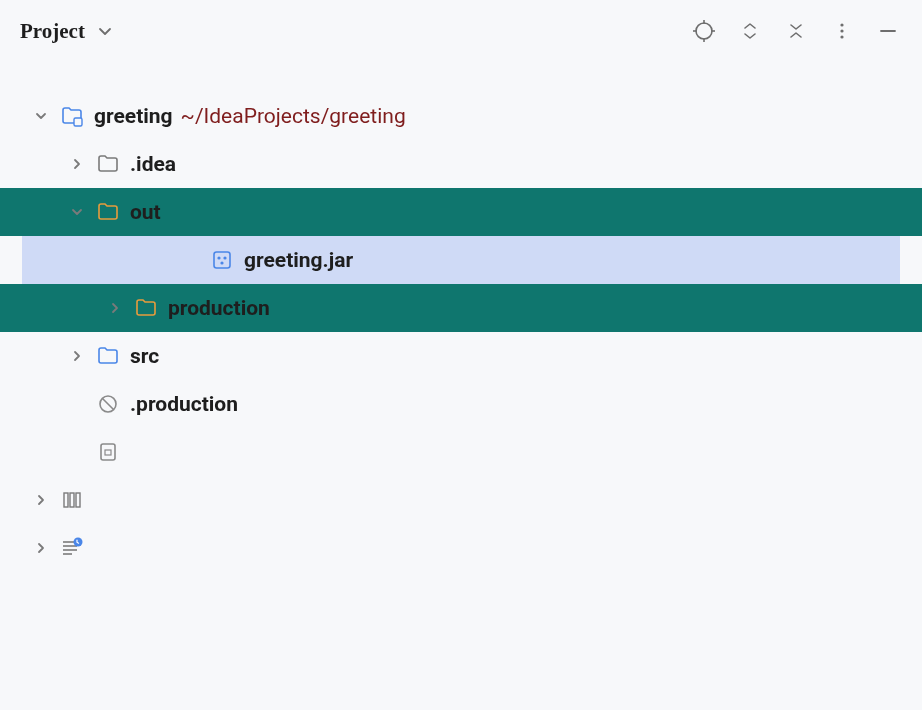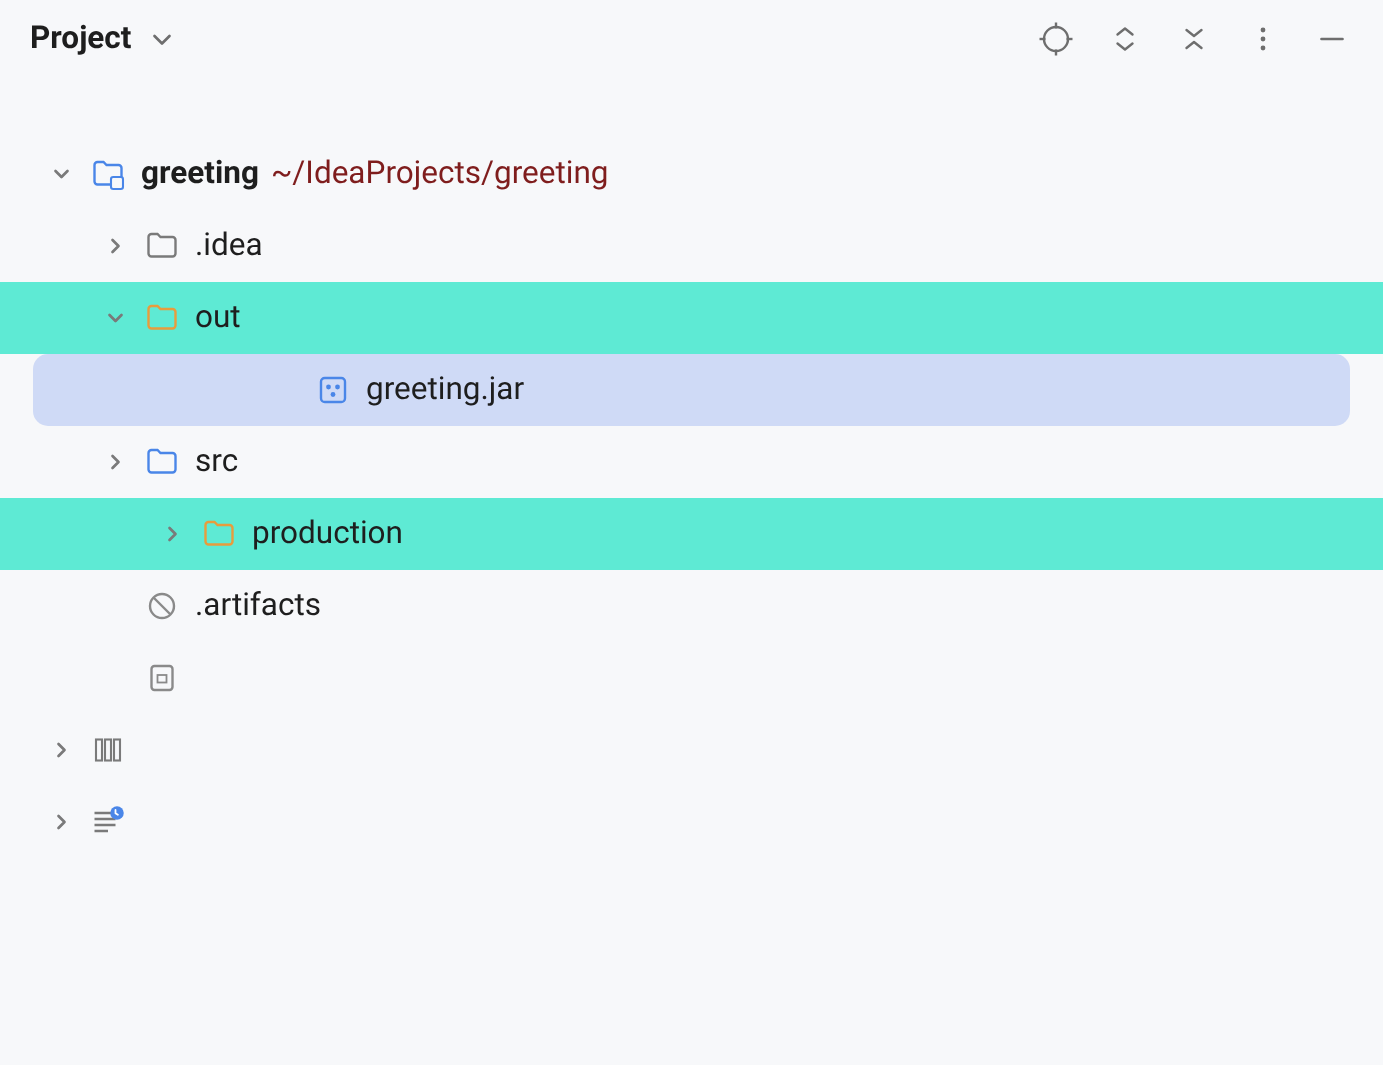--- a/index.html
+++ b/index.html
@@ -11,24 +11,25 @@
     font-family: -apple-system, BlinkMacSystemFont, "Segoe UI", Roboto, sans-serif;
     background: #f7f8fa;
     width: 922px;
     height: 710px;
     overflow: hidden;
     color: #1e1e1e;
     font-size: 19px;
   }
   .header {
     display: flex;
-    align-items: flex-start;
+    align-items: center;
     justify-content: space-between;
     padding: 12px 20px 12px 20px;
     height: 62px;
+    font-family: Liberation Serif, serif;
   }
   .header-left {
     display: flex;
     align-items: center;
     gap: 6px;
   }
   .header-title {
     font-weight: 700;
     font-size: 21px;
     color: #1e1e1e;
@@ -54,25 +55,25 @@
   .tree-row {
     display: flex;
     align-items: center;
     height: 48px;
     cursor: pointer;
     font-size: 21px;
     color: #1e1e1e;
     padding-right: 20px;
   }
   .tree-row.highlighted {
-    background: #5eead4;
+    background: #0f766e;
   }
   .tree-row.selected {
     background: #cfdaf6;
-    border-radius: 10px;
+    border-radius: 0;
     margin-left: 22px;
     margin-right: 22px;
   }
   .indent {
     flex-shrink: 0;
   }
   .chevron {
     width: 22px;
     height: 22px;
     display: flex;
@@ -89,20 +90,21 @@
     width: 24px;
     height: 24px;
     display: flex;
     align-items: center;
     justify-content: center;
     flex-shrink: 0;
     margin-right: 10px;
   }
   .node-label {
     white-space: nowrap;
+    font-weight: bold;
   }
   .node-label.bold {
     font-weight: 700;
   }
   .node-hint {
     color: #7f1d1d;
     margin-left: 8px;
   }
   svg {
     display: block;
@@ -219,62 +221,62 @@
             <rect x="3" y="3" width="16" height="16" rx="2.5" stroke="#4a86e8" stroke-width="1.6"></rect>
             <circle cx="8" cy="9" r="1.6" fill="#4a86e8"></circle>
             <circle cx="14" cy="9" r="1.6" fill="#4a86e8"></circle>
             <circle cx="11" cy="14" r="1.6" fill="#4a86e8"></circle>
           </svg>
       </span>
       <span class="node-label">greeting.jar</span>
     </div>
   </div>
 
-  <div class="tree-row">
-    <span class="indent" style="width:66px"></span>
-    <span class="chevron">
-      <svg width="14" height="14" viewBox="0 0 14 14" fill="none">
-          <path d="M5 3l4 4-4 4" stroke="#7a7a7a" stroke-width="1.8" stroke-linecap="round" stroke-linejoin="round"></path>
-        </svg>
-    </span>
-    <span class="node-icon">
-      <svg width="22" height="22" viewBox="0 0 22 22" fill="none">
-          <path d="M2 5a2 2 0 012-2h4l2 2h8a2 2 0 012 2v9a2 2 0 01-2 2H4a2 2 0 01-2-2V5z" stroke="#4a86e8" stroke-width="1.6"></path>
-        </svg>
-    </span>
-    <span class="node-label">src</span>
-  </div>
-
   <div class="tree-row highlighted">
     <span class="indent" style="width:104px"></span>
     <span class="chevron">
       <svg width="14" height="14" viewBox="0 0 14 14" fill="none">
           <path d="M5 3l4 4-4 4" stroke="#7a7a7a" stroke-width="1.8" stroke-linecap="round" stroke-linejoin="round"></path>
         </svg>
     </span>
     <span class="node-icon">
       <svg width="22" height="22" viewBox="0 0 22 22" fill="none">
           <path d="M2 5a2 2 0 012-2h4l2 2h8a2 2 0 012 2v9a2 2 0 01-2 2H4a2 2 0 01-2-2V5z" stroke="#e89c3c" stroke-width="1.6"></path>
         </svg>
     </span>
     <span class="node-label">production</span>
   </div>
 
   <div class="tree-row">
     <span class="indent" style="width:66px"></span>
+    <span class="chevron">
+      <svg width="14" height="14" viewBox="0 0 14 14" fill="none">
+          <path d="M5 3l4 4-4 4" stroke="#7a7a7a" stroke-width="1.8" stroke-linecap="round" stroke-linejoin="round"></path>
+        </svg>
+    </span>
+    <span class="node-icon">
+      <svg width="22" height="22" viewBox="0 0 22 22" fill="none">
+          <path d="M2 5a2 2 0 012-2h4l2 2h8a2 2 0 012 2v9a2 2 0 01-2 2H4a2 2 0 01-2-2V5z" stroke="#4a86e8" stroke-width="1.6"></path>
+        </svg>
+    </span>
+    <span class="node-label">src</span>
+  </div>
+
+  <div class="tree-row">
+    <span class="indent" style="width:66px"></span>
     <span class="chevron blank">
       <svg width="14" height="14"></svg>
     </span>
     <span class="node-icon">
       <svg width="22" height="22" viewBox="0 0 22 22" fill="none">
           <circle cx="11" cy="11" r="8" stroke="#8a8a8a" stroke-width="1.6"></circle>
           <line x1="5.5" y1="5.5" x2="16.5" y2="16.5" stroke="#8a8a8a" stroke-width="1.6"></line>
         </svg>
     </span>
-    <span class="node-label">.artifacts</span>
+    <span class="node-label">.production</span>
   </div>
 
   <div class="tree-row">
     <span class="indent" style="width:66px"></span>
     <span class="chevron blank">
       <svg width="14" height="14"></svg>
     </span>
     <span class="node-icon">
       <svg width="22" height="22" viewBox="0 0 22 22" fill="none">
           <rect x="4" y="3" width="14" height="16" rx="2" stroke="#8a8a8a" stroke-width="1.6"></rect>

